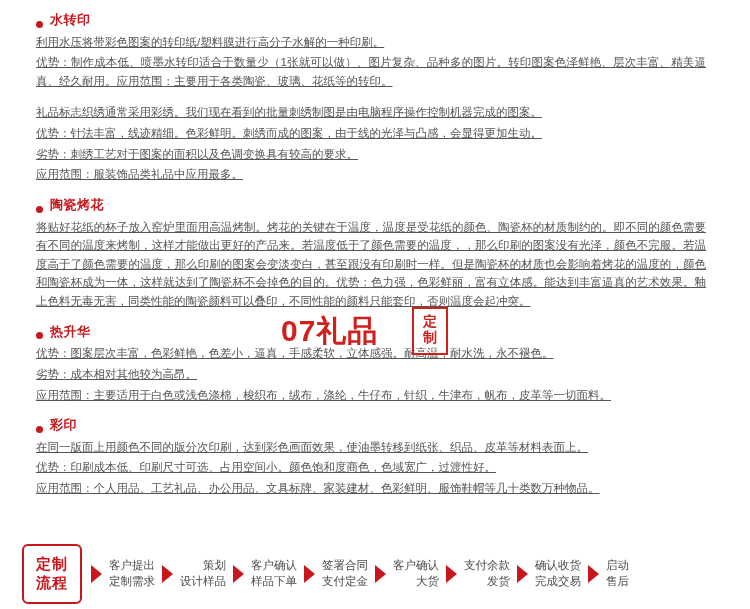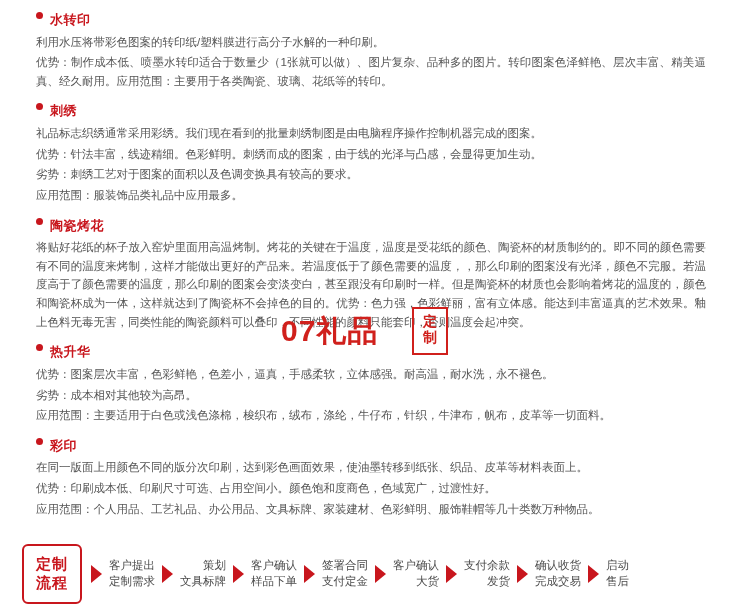--- a/index.html
+++ b/index.html
@@ -20,21 +20,21 @@
     width: 750px;
     height: 609px;
     box-sizing: border-box;
     padding: 12px 14px 0 14px;
   }
   .section {
     margin-bottom: 13px;
   }
   .sec-head {
     display: flex;
-    align-items: flex-start;
+    align-items: flex-end;
     gap: 7px;
     margin-bottom: 5px;
     padding-left: 22px;
   }
   .bullet {
     width: 7px;
     height: 7px;
     border-radius: 50%;
     background: #c8161d;
     display: inline-block;
@@ -50,20 +50,21 @@
   .sec-body {
     padding-left: 22px;
     padding-right: 18px;
   }
   .sec-body p {
     margin: 0 12px 2px 0;
     font-size: 11.5px;
     line-height: 1.62;
     color: #555555;
     text-align: justify;
+    text-decoration: underline;
   }
   
   .watermark {
     position: absolute;
     left: 281px;
     top: 307px;
     width: 180px;
     height: 56px;
     pointer-events: none;
     z-index: 5;
@@ -154,24 +155,20 @@
       <span class="bullet"></span>
       <span class="sec-title">水转印</span>
     </div>
     <div class="sec-body">
       <p>利用水压将带彩色图案的转印纸/塑料膜进行高分子水解的一种印刷。</p>
       <p>优势：制作成本低、喷墨水转印适合于数量少（1张就可以做）、图片复杂、品种多的图片。转印图案色泽鲜艳、层次丰富、精美逼真、经久耐用。应用范围：主要用于各类陶瓷、玻璃、花纸等的转印。</p>
     </div>
   </div>
 
   <div class="section">
-    <div class="sec-head">
-      <span class="bullet"></span>
-      <span class="sec-title">刺绣</span>
-    </div>
     <div class="sec-body">
       <p>礼品标志织绣通常采用彩绣。我们现在看到的批量刺绣制图是由电脑程序操作控制机器完成的图案。</p>
       <p>优势：针法丰富，线迹精细。色彩鲜明。刺绣而成的图案，由于线的光泽与凸感，会显得更加生动。</p>
       <p>劣势：刺绣工艺对于图案的面积以及色调变换具有较高的要求。</p>
       <p>应用范围：服装饰品类礼品中应用最多。</p>
     </div>
   </div>
 
   <div class="section">
     <div class="sec-head">
@@ -222,21 +219,21 @@
     </div>
     <div class="flow-steps">
       <div class="arrow"></div>
       <div class="step">
         <div>客户提出</div>
         <div>定制需求</div>
       </div>
       <div class="arrow"></div>
       <div class="step">
         <div>策划</div>
-        <div>文具标牌</div>
+        <div>设计样品</div>
       </div>
       <div class="arrow"></div>
       <div class="step">
         <div>客户确认</div>
         <div>样品下单</div>
       </div>
       <div class="arrow"></div>
       <div class="step">
         <div>签署合同</div>
         <div>支付定金</div>

